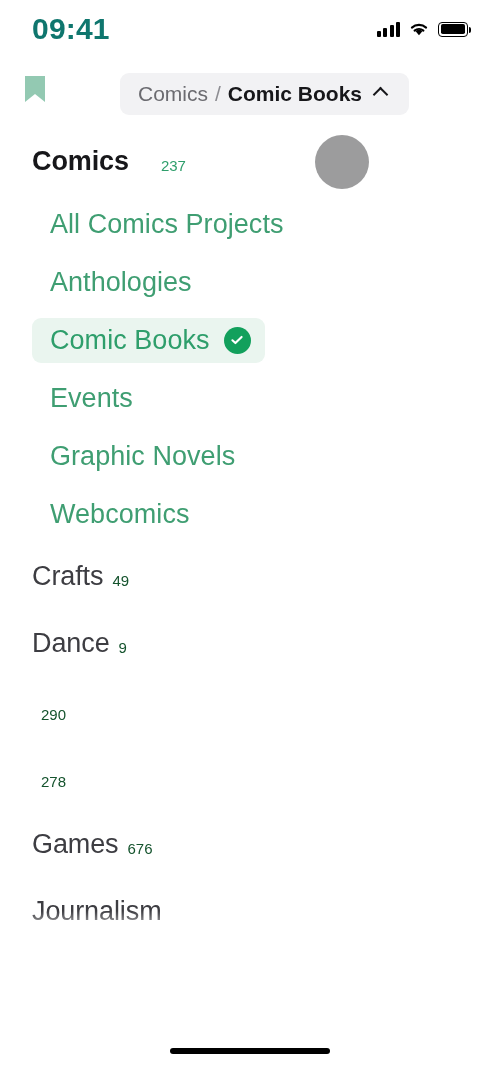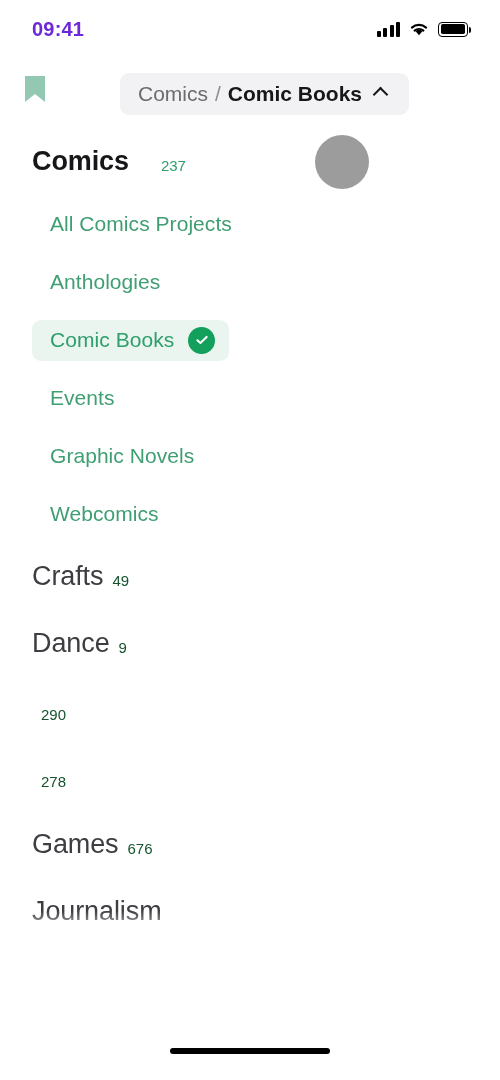--- a/index.html
+++ b/index.html
@@ -12,21 +12,21 @@
   }
   .phone { position:relative; width:500px; height:1080px; background:#fff; overflow:hidden; }
 
   
   .statusbar {
     position:absolute; top:0; left:0; width:500px; height:58px;
     display:flex; align-items:center; justify-content:space-between;
     padding:0 32px;
   }
   .status-time {
-    font-size:20px; font-weight:bold; color:#6d28d9; letter-spacing:0.2px;
+    font-size:30px; font-weight:bold; color:#0f766e; letter-spacing:0.2px;
   }
   .status-icons { display:flex; align-items:center; gap:9px; }
   .signal { display:flex; align-items:flex-end; gap:2.5px; height:15px; }
   .signal i { display:block; width:4px; background:#000; border-radius:1px; }
   .signal i:nth-child(1){ height:6px; }
   .signal i:nth-child(2){ height:9px; }
   .signal i:nth-child(3){ height:12px; }
   .signal i:nth-child(4){ height:15px; }
   .wifi { width:20px; height:15px; position:relative; }
   .battery {
@@ -100,21 +100,21 @@
     height:58px; display:flex; align-items:center;
     padding-left:50px;
   }
   .sub-pill {
     display:inline-flex; align-items:center; gap:14px;
     padding:7px 14px 7px 18px; margin-left:-18px;
     border-radius:9px;
   }
   .sub-row.selected .sub-pill { background:#eaf5ef; }
   .sub-name {
-    font-size:21px; color:#3f9e72; font-weight:400; letter-spacing:0.05px;
+    font-size:27px; color:#3f9e72; font-weight:400; letter-spacing:0.05px;
   }
   .sub-row.selected .sub-name { color:#2e9e6b; }
   .check-badge {
     width:27px; height:27px; border-radius:50%;
     background:#12a05c; display:flex; align-items:center; justify-content:center;
     flex:0 0 auto;
   }
 
   .fade-row { position:relative; }
   .fade-mask {

